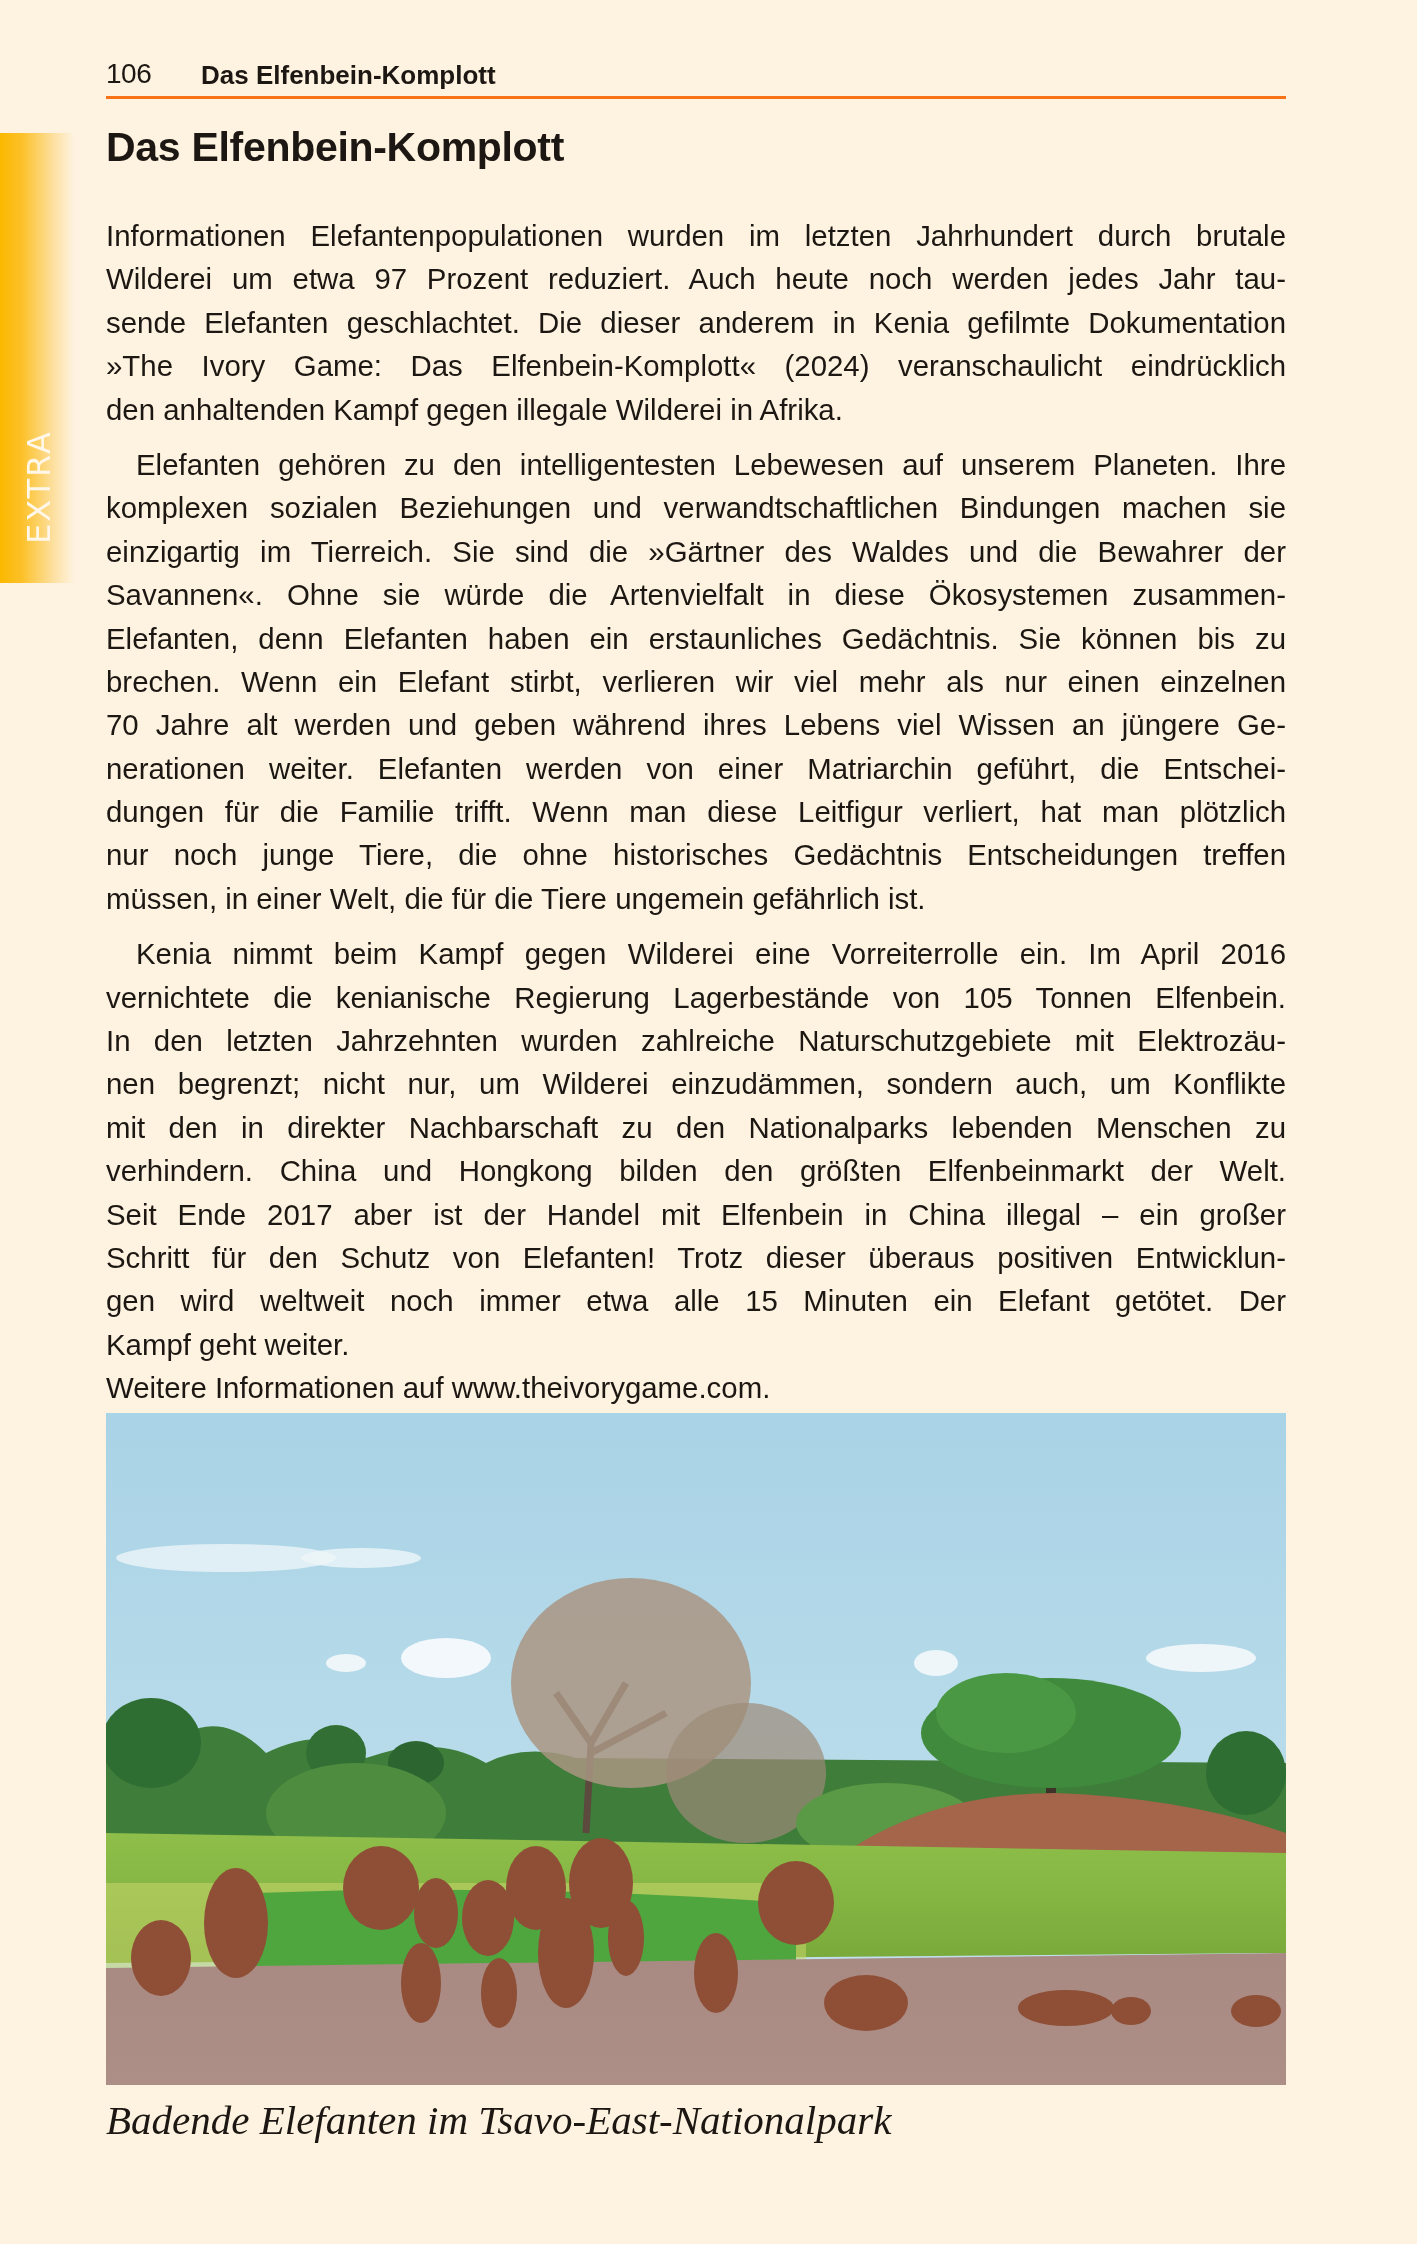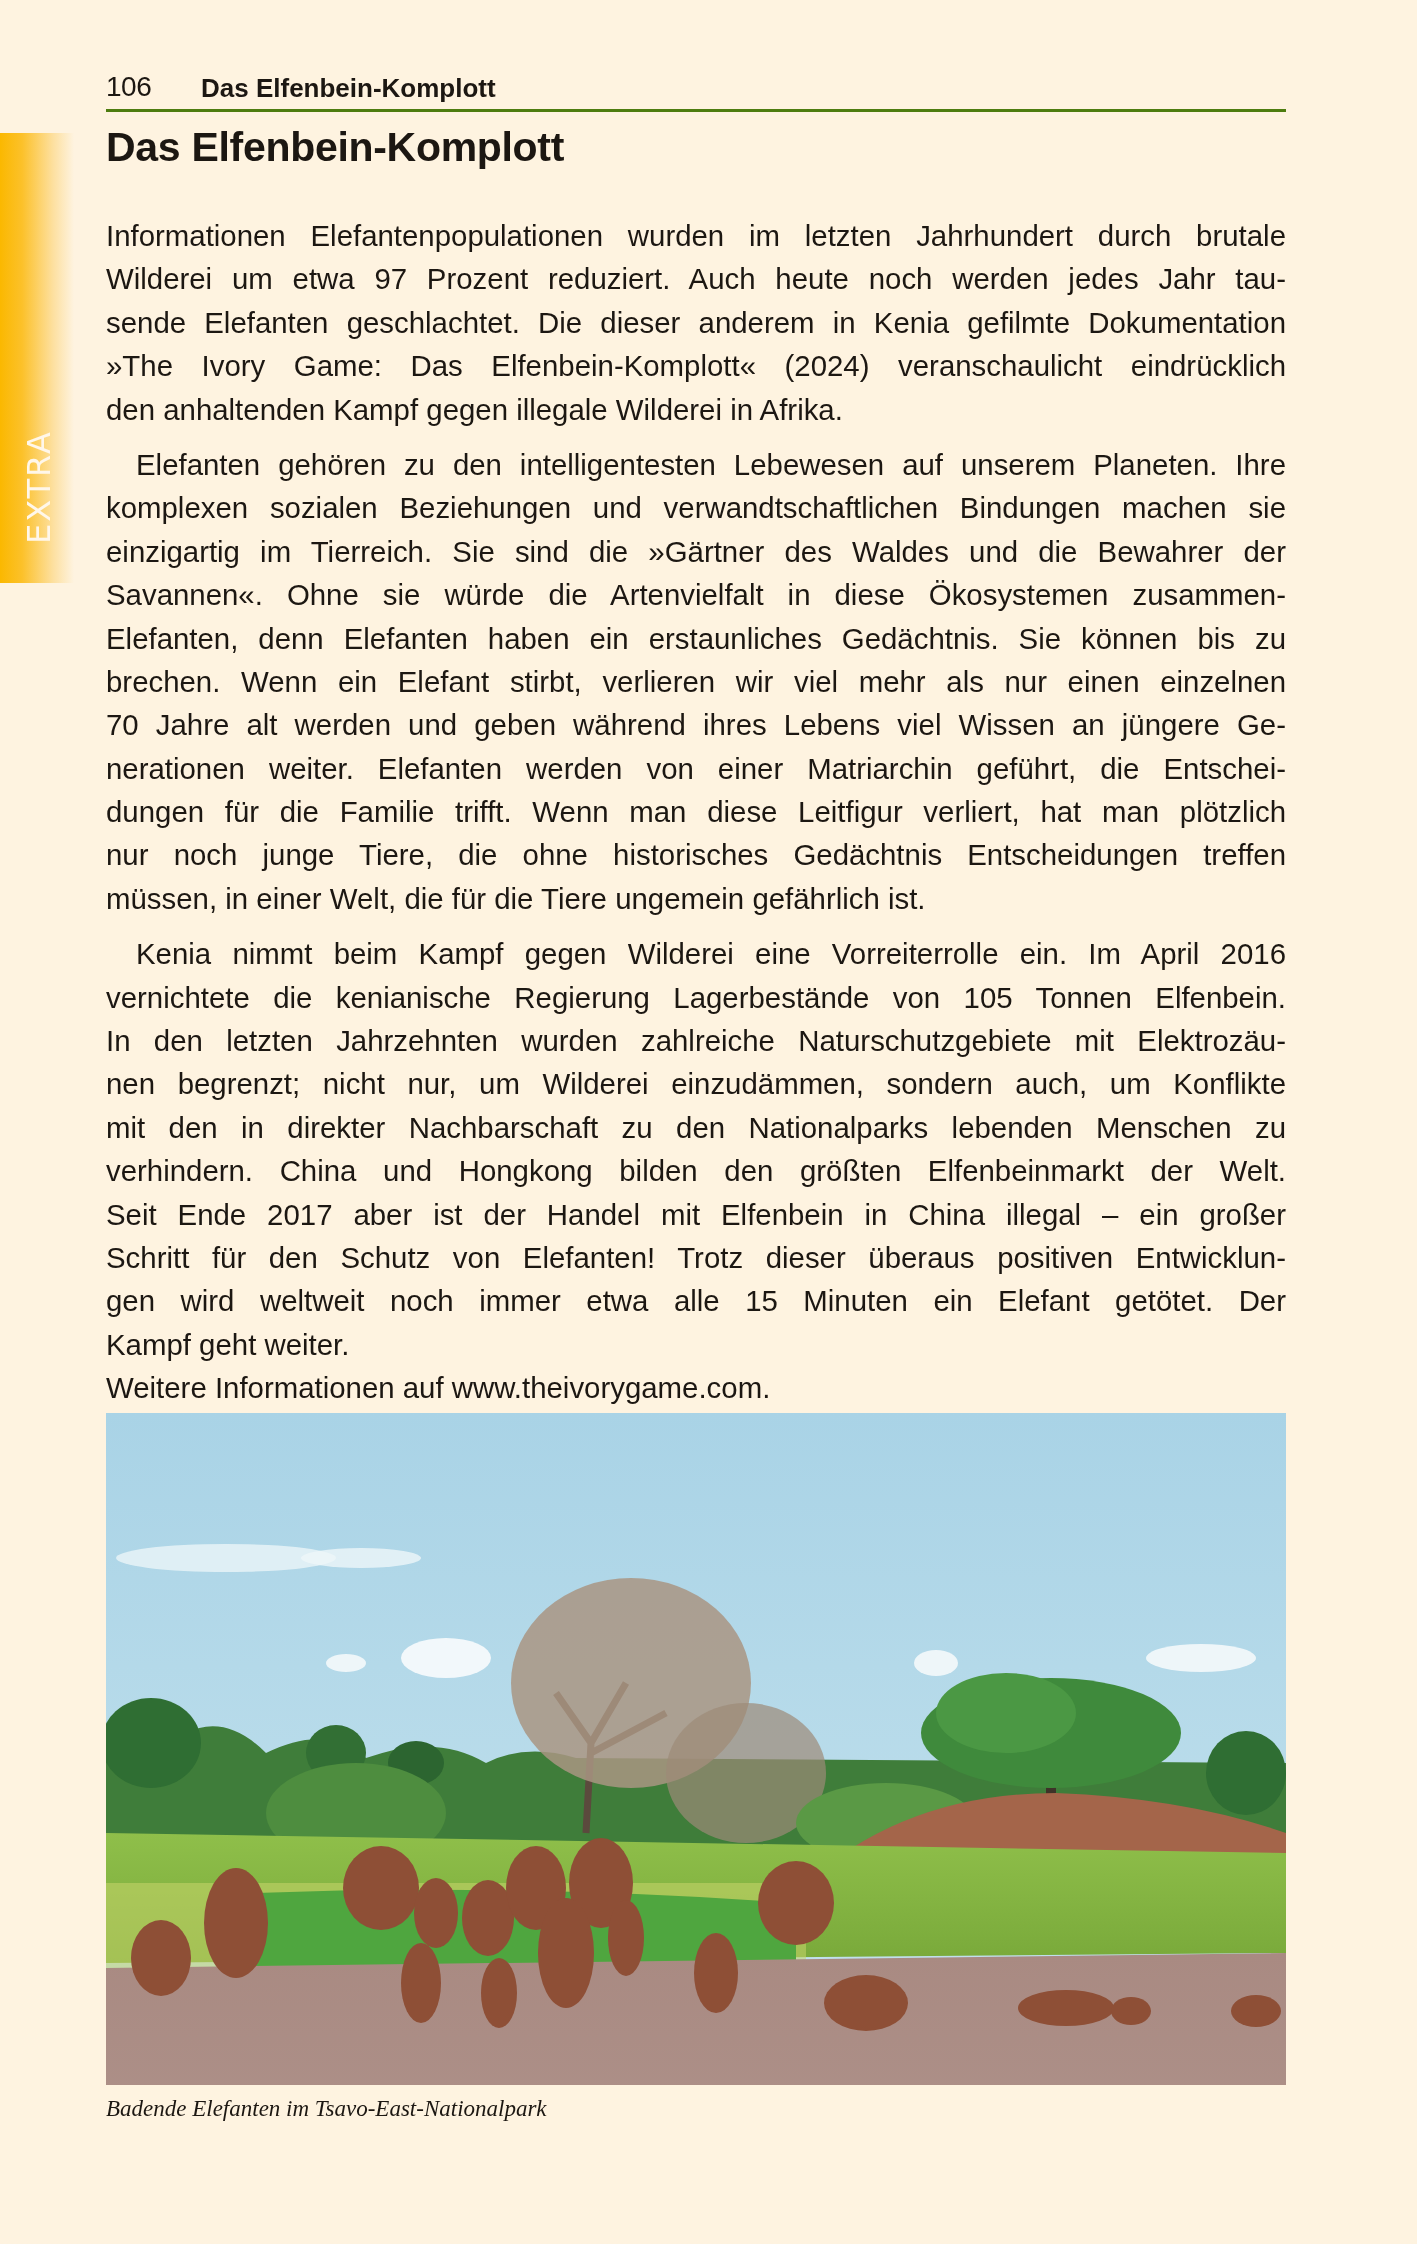--- a/index.html
+++ b/index.html
@@ -13,22 +13,22 @@
     position:absolute; left:0; top:133px; width:74px; height:450px;
     background:linear-gradient(to right, #fbb800 0%, #fcc12a 30%, #fde0a0 72%, #fef3e0 100%);
   }
   .extra-label {
     position:absolute; left:-6px; top:482px; width:90px; height:34px;
     transform:rotate(-90deg); transform-origin:center;
     color:#fff7ea; font-family:"DejaVu Sans", sans-serif; font-size:32px;
     letter-spacing:2px; text-align:center; line-height:34px;
   }
   .running-head {
-    position:absolute; left:106px; top:69px; width:1180px; height:40px;
-    border-bottom:3px solid #4d7c0f;
+    position:absolute; left:106px; top:56px; width:1180px; height:40px;
+    border-bottom:3px solid #f97316;
   }
   .page-number {
     position:absolute; left:0; top:2px; font-size:28px; font-family:"Liberation Sans", sans-serif;
     letter-spacing:-0.5px;
   }
   .running-title {
     position:absolute; left:95px; top:4px; font-size:26px; font-weight:bold;
     font-family:"Liberation Sans", sans-serif;
   }
   .page-title {
@@ -46,21 +46,21 @@
   }
   .line.last { text-align-last:left; }
   .line.indent { padding-left:30px;margin-top:12px; }
   .line.italic { text-align-last:left; }
   .photo {
     position:absolute; left:106px; top:1413px; width:1180px; height:672px;
     overflow:hidden;
   }
   .caption {
     position:absolute; left:106px; top:2096px;
-    font-family:"Liberation Serif", serif; font-style:italic; font-size:23px;
+    font-family:"Liberation Serif", serif; font-style:italic; font-size:41px;
   }
 </style>
 </head>
 <body>
 
 <div class="extra-tab"></div>
 <div class="extra-label">EXTRA</div>
 
 <header class="running-head">
   <span class="page-number">106</span>

